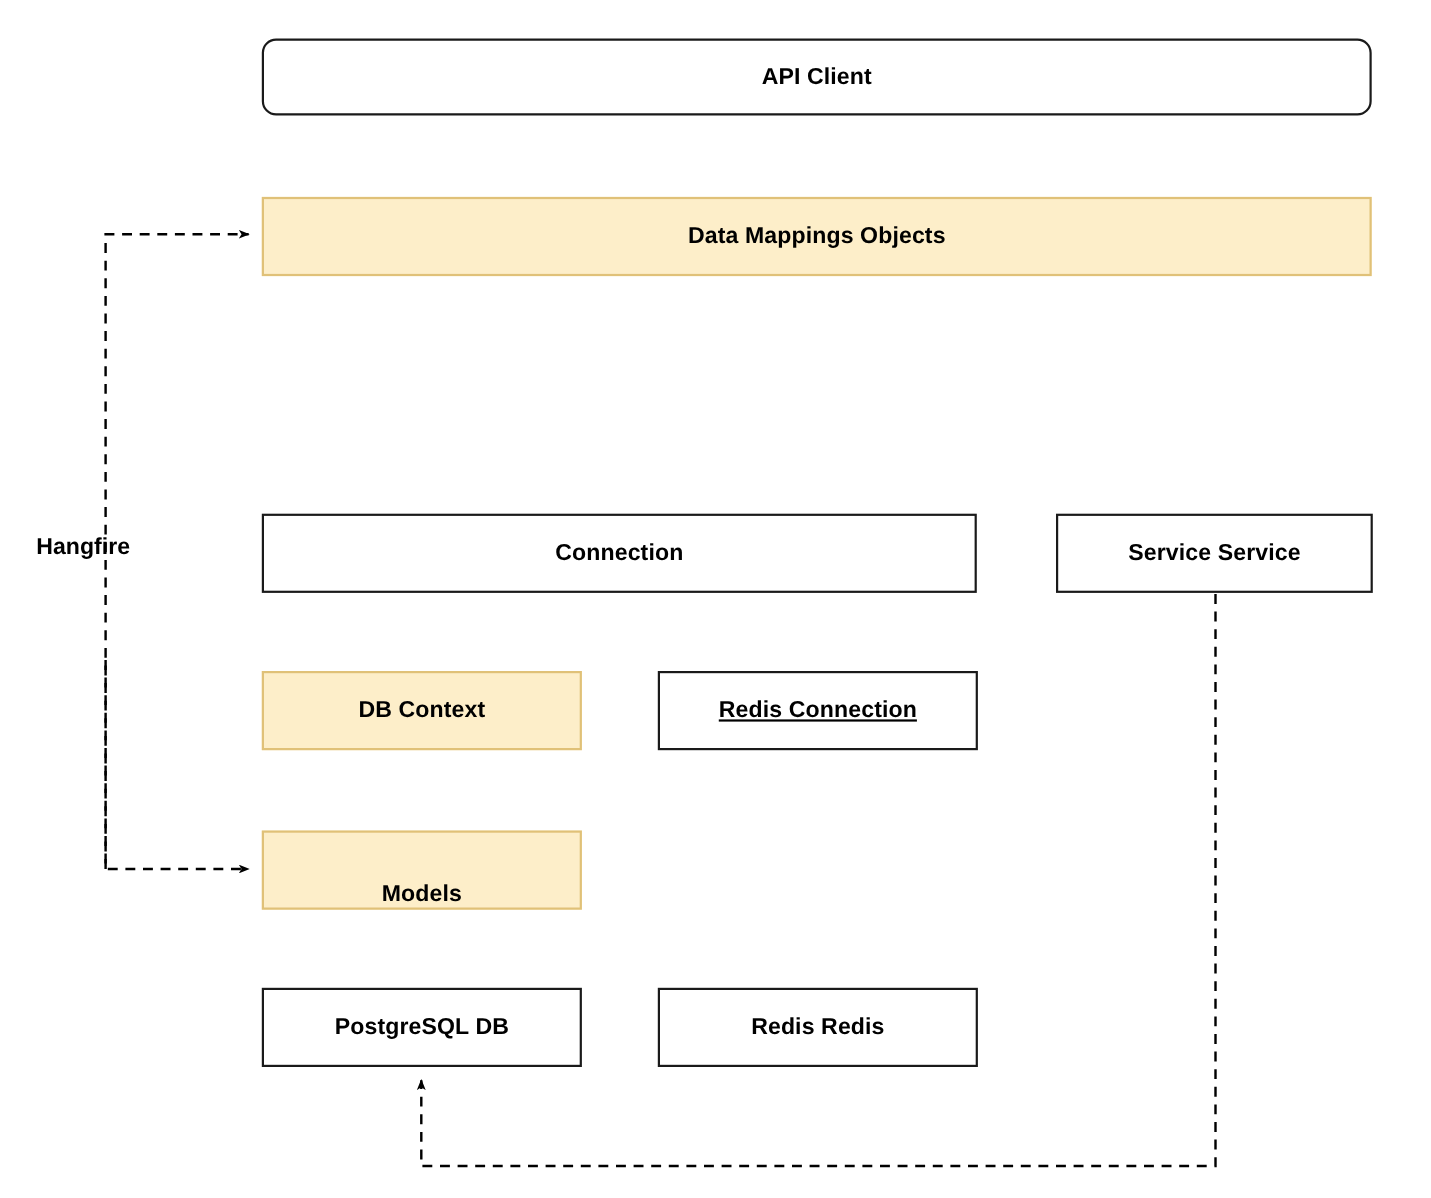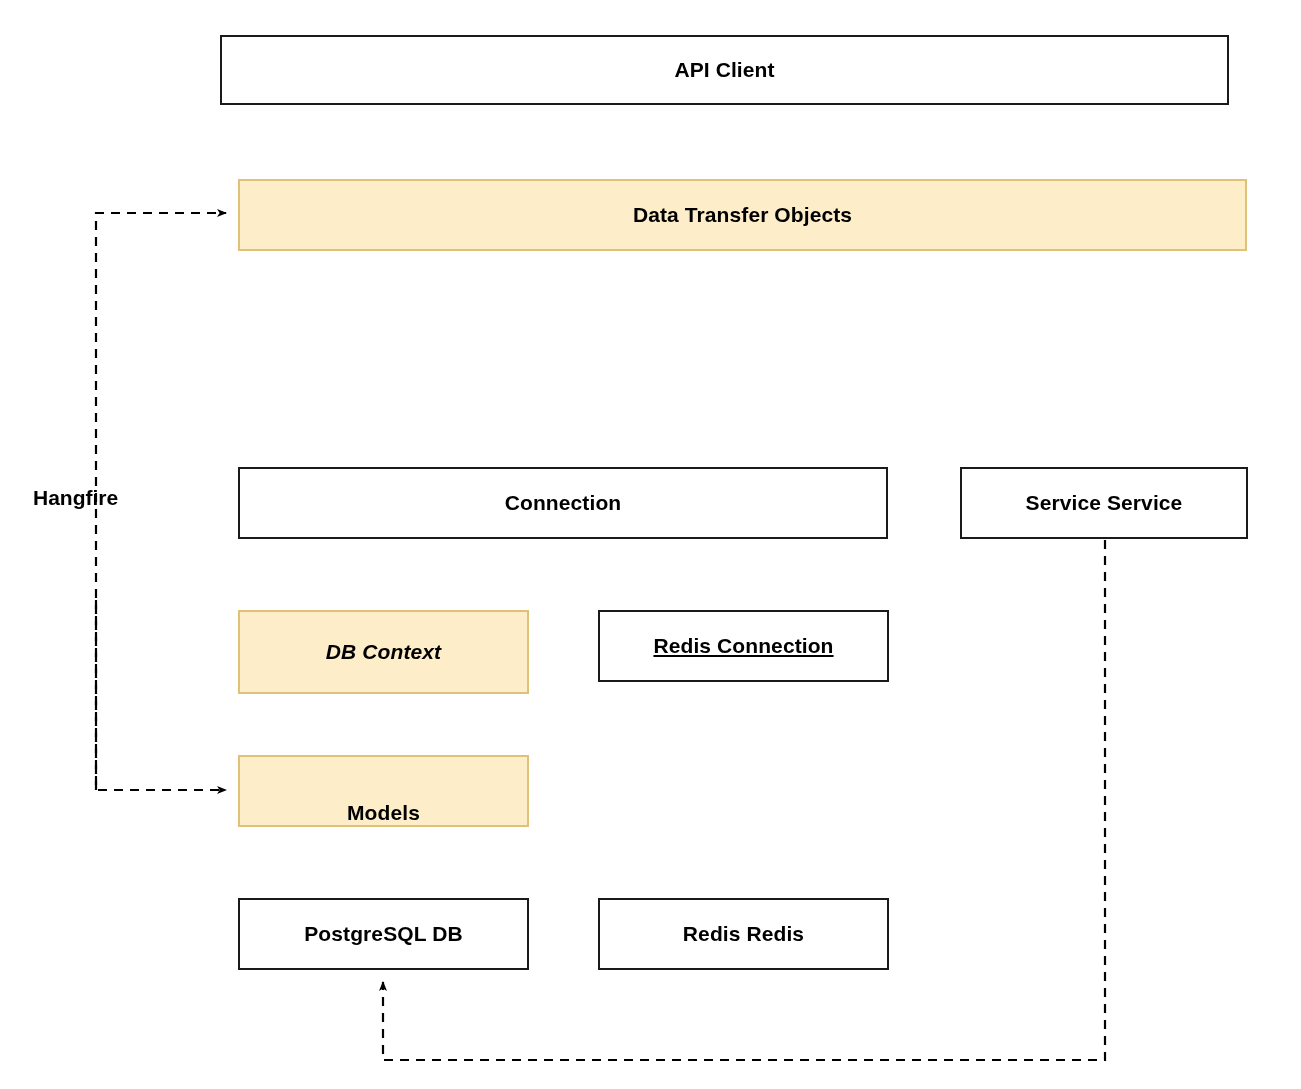--- a/index.html
+++ b/index.html
@@ -71,38 +71,38 @@
       </marker>
     </defs>
 
     <polyline points="96,790 96,213 226,213" fill="none" stroke="#000000" stroke-width="2.2" stroke-dasharray="9,7" marker-end="url(#arrowhead)"></polyline>
 
     <polyline points="96,600 96,790 226,790" fill="none" stroke="#000000" stroke-width="2.2" stroke-dasharray="9,7" marker-end="url(#arrowhead)"></polyline>
 
     <polyline points="1105,540 1105,1060 383,1060 383,982" fill="none" stroke="#000000" stroke-width="2.2" stroke-dasharray="9,7" marker-end="url(#arrowhead)"></polyline>
   </svg>
 
-  <div class="node plain" style="left:220px; top:35px; width:1009px; height:70px; font-size:21px;">
+  <div class="node plain" style="left:238px; top:35px; width:1009px; height:70px; font-size:21px;border-radius:13px;">
     <span class="node-label">API Client</span>
   </div>
 
   <div class="node highlight" style="left:238px; top:179px; width:1009px; height:72px; font-size:21px;">
-    <span class="node-label">Data Transfer Objects</span>
+    <span class="node-label">Data Mappings Objects</span>
   </div>
 
 
   <div class="node plain" style="left:238px; top:467px; width:650px; height:72px; font-size:21px;">
     <span class="node-label">Connection</span>
   </div>
 
   <div class="node plain" style="left:960px; top:467px; width:288px; height:72px; font-size:21px;">
     <span class="node-label">Service Service</span>
   </div>
 
-  <div class="node highlight" style="left:238px; top:610px; width:291px; height:84px; font-size:21px;font-style:italic;">
+  <div class="node highlight" style="left:238px; top:610px; width:291px; height:72px; font-size:21px;">
     <span class="node-label">DB Context</span>
   </div>
 
   <div class="node plain" style="left:598px; top:610px; width:291px; height:72px; font-size:21px;text-decoration:underline;">
     <span class="node-label">Redis Connection</span>
   </div>
 
   <div class="node highlight" style="left:238px; top:755px; width:291px; height:72px; font-size:21px;align-items:flex-end;">
     <span class="node-label">Models</span>
   </div>

